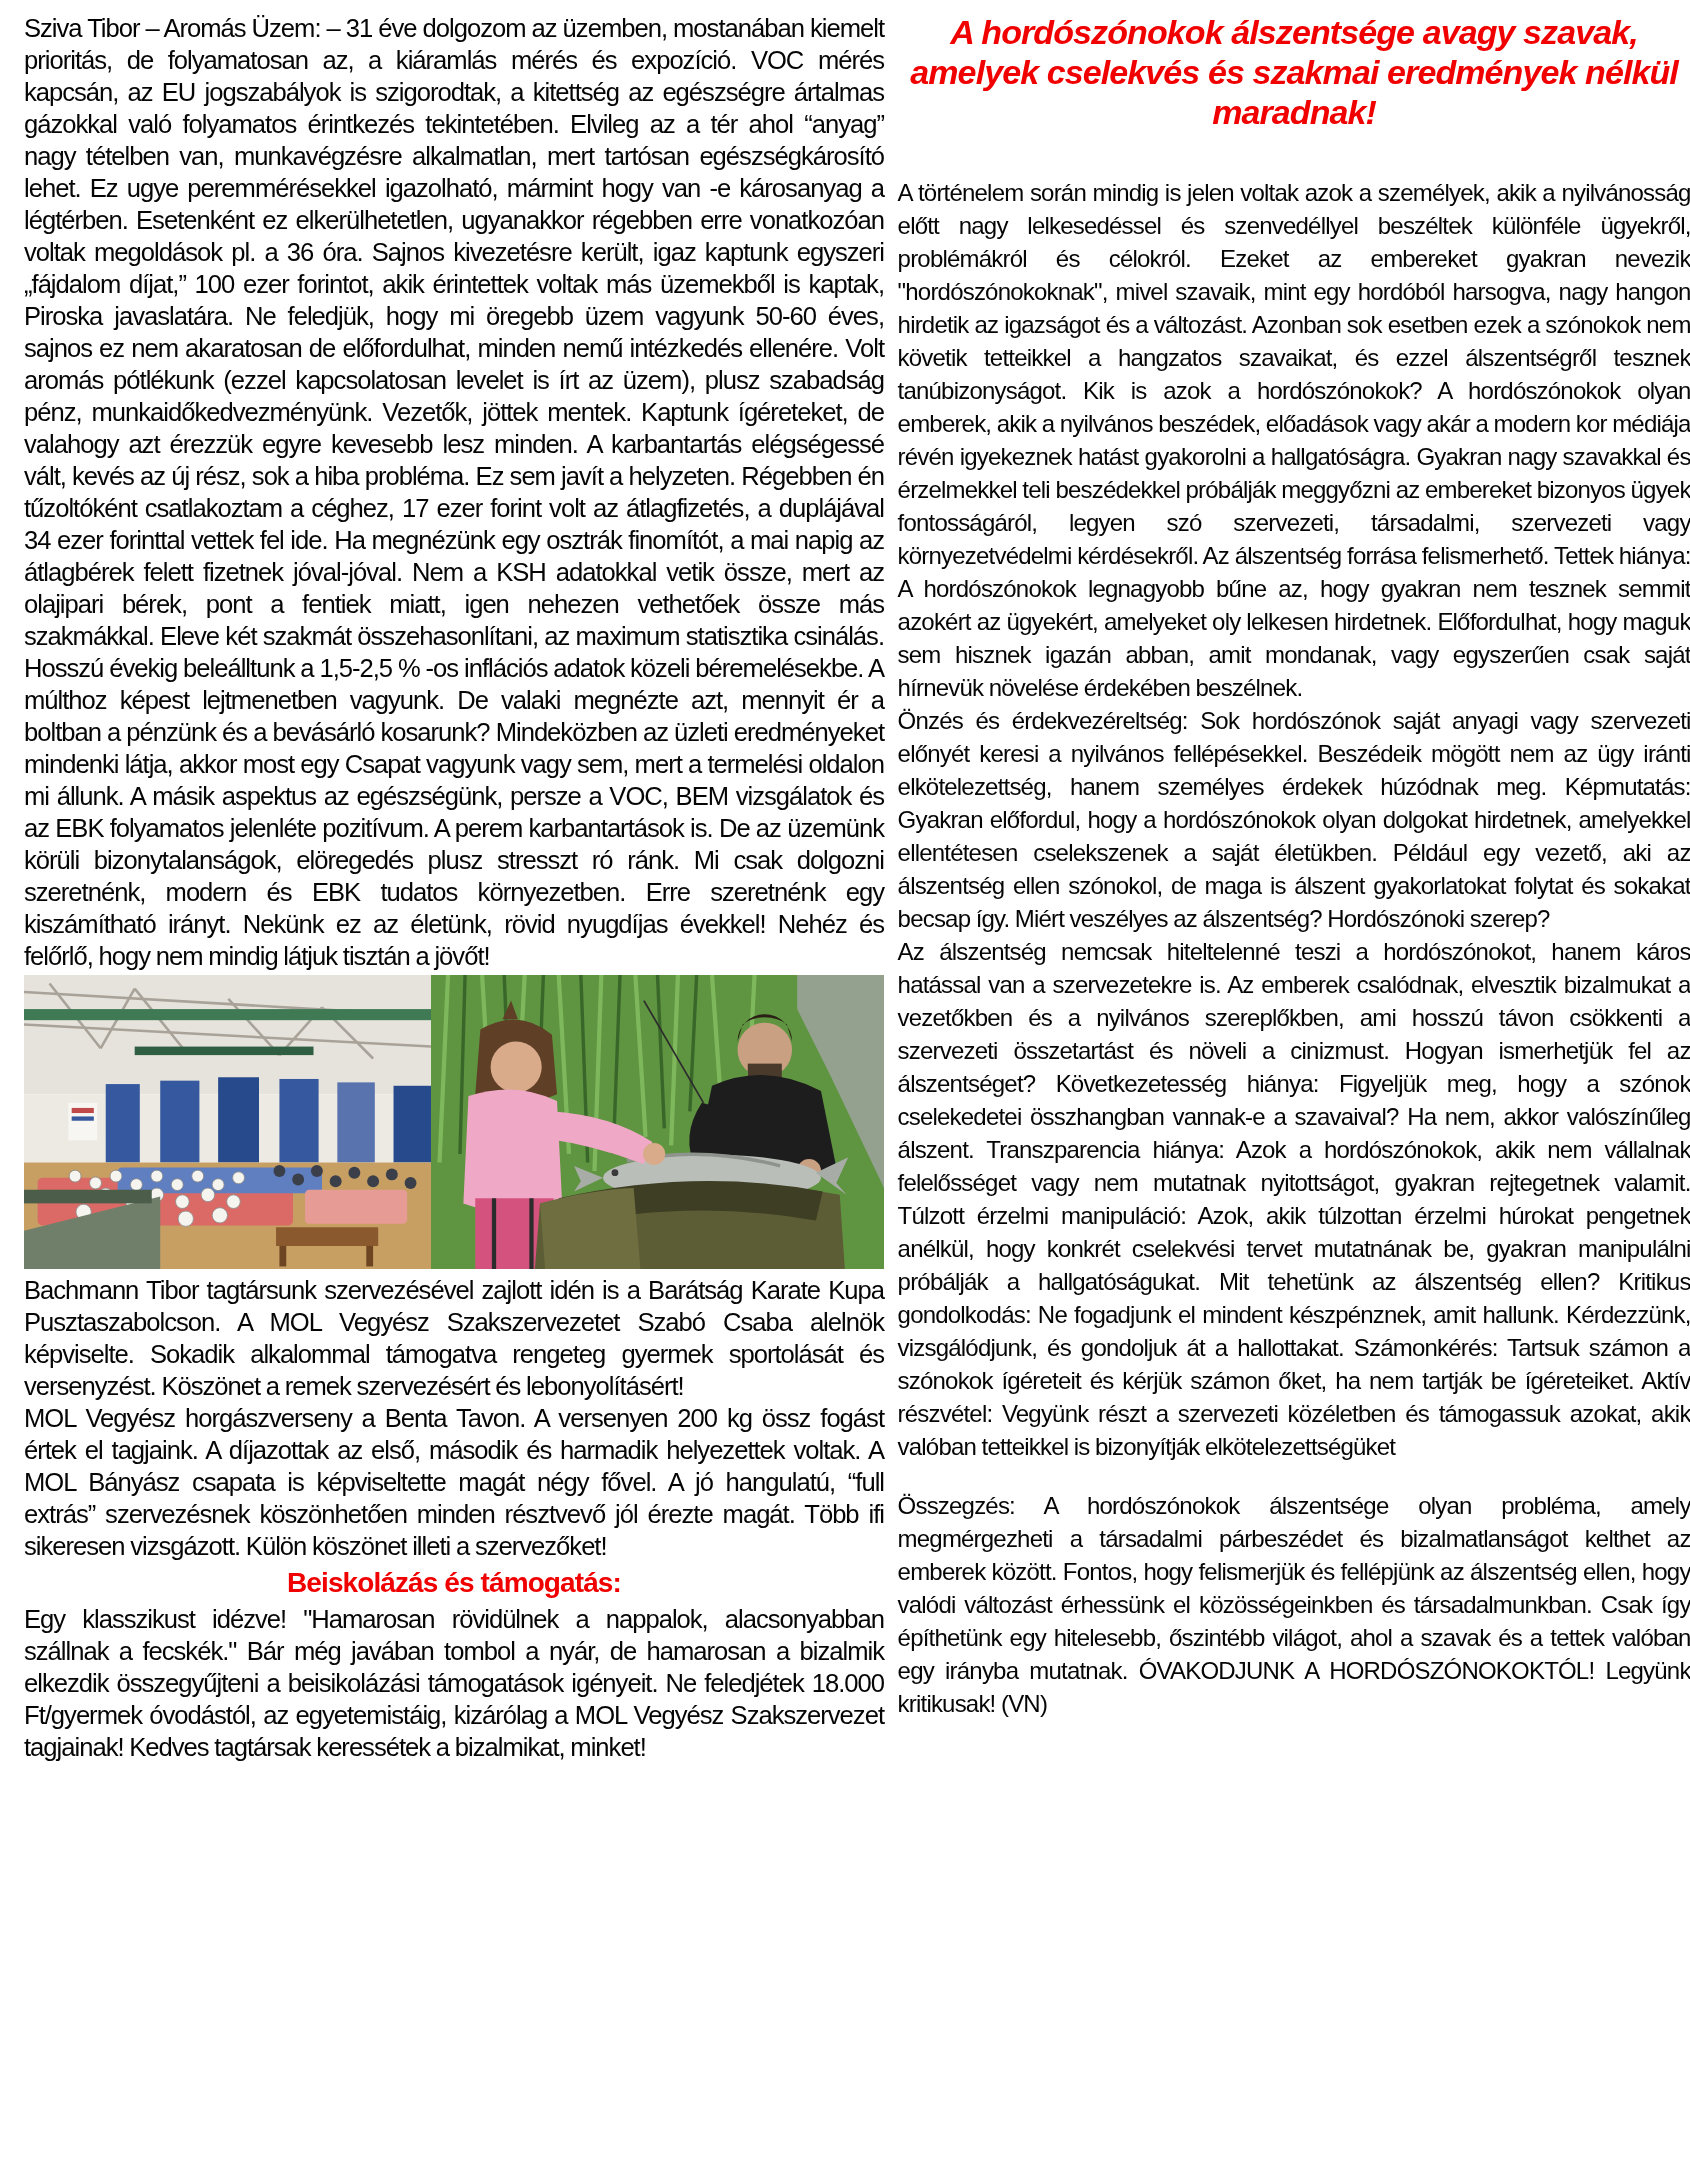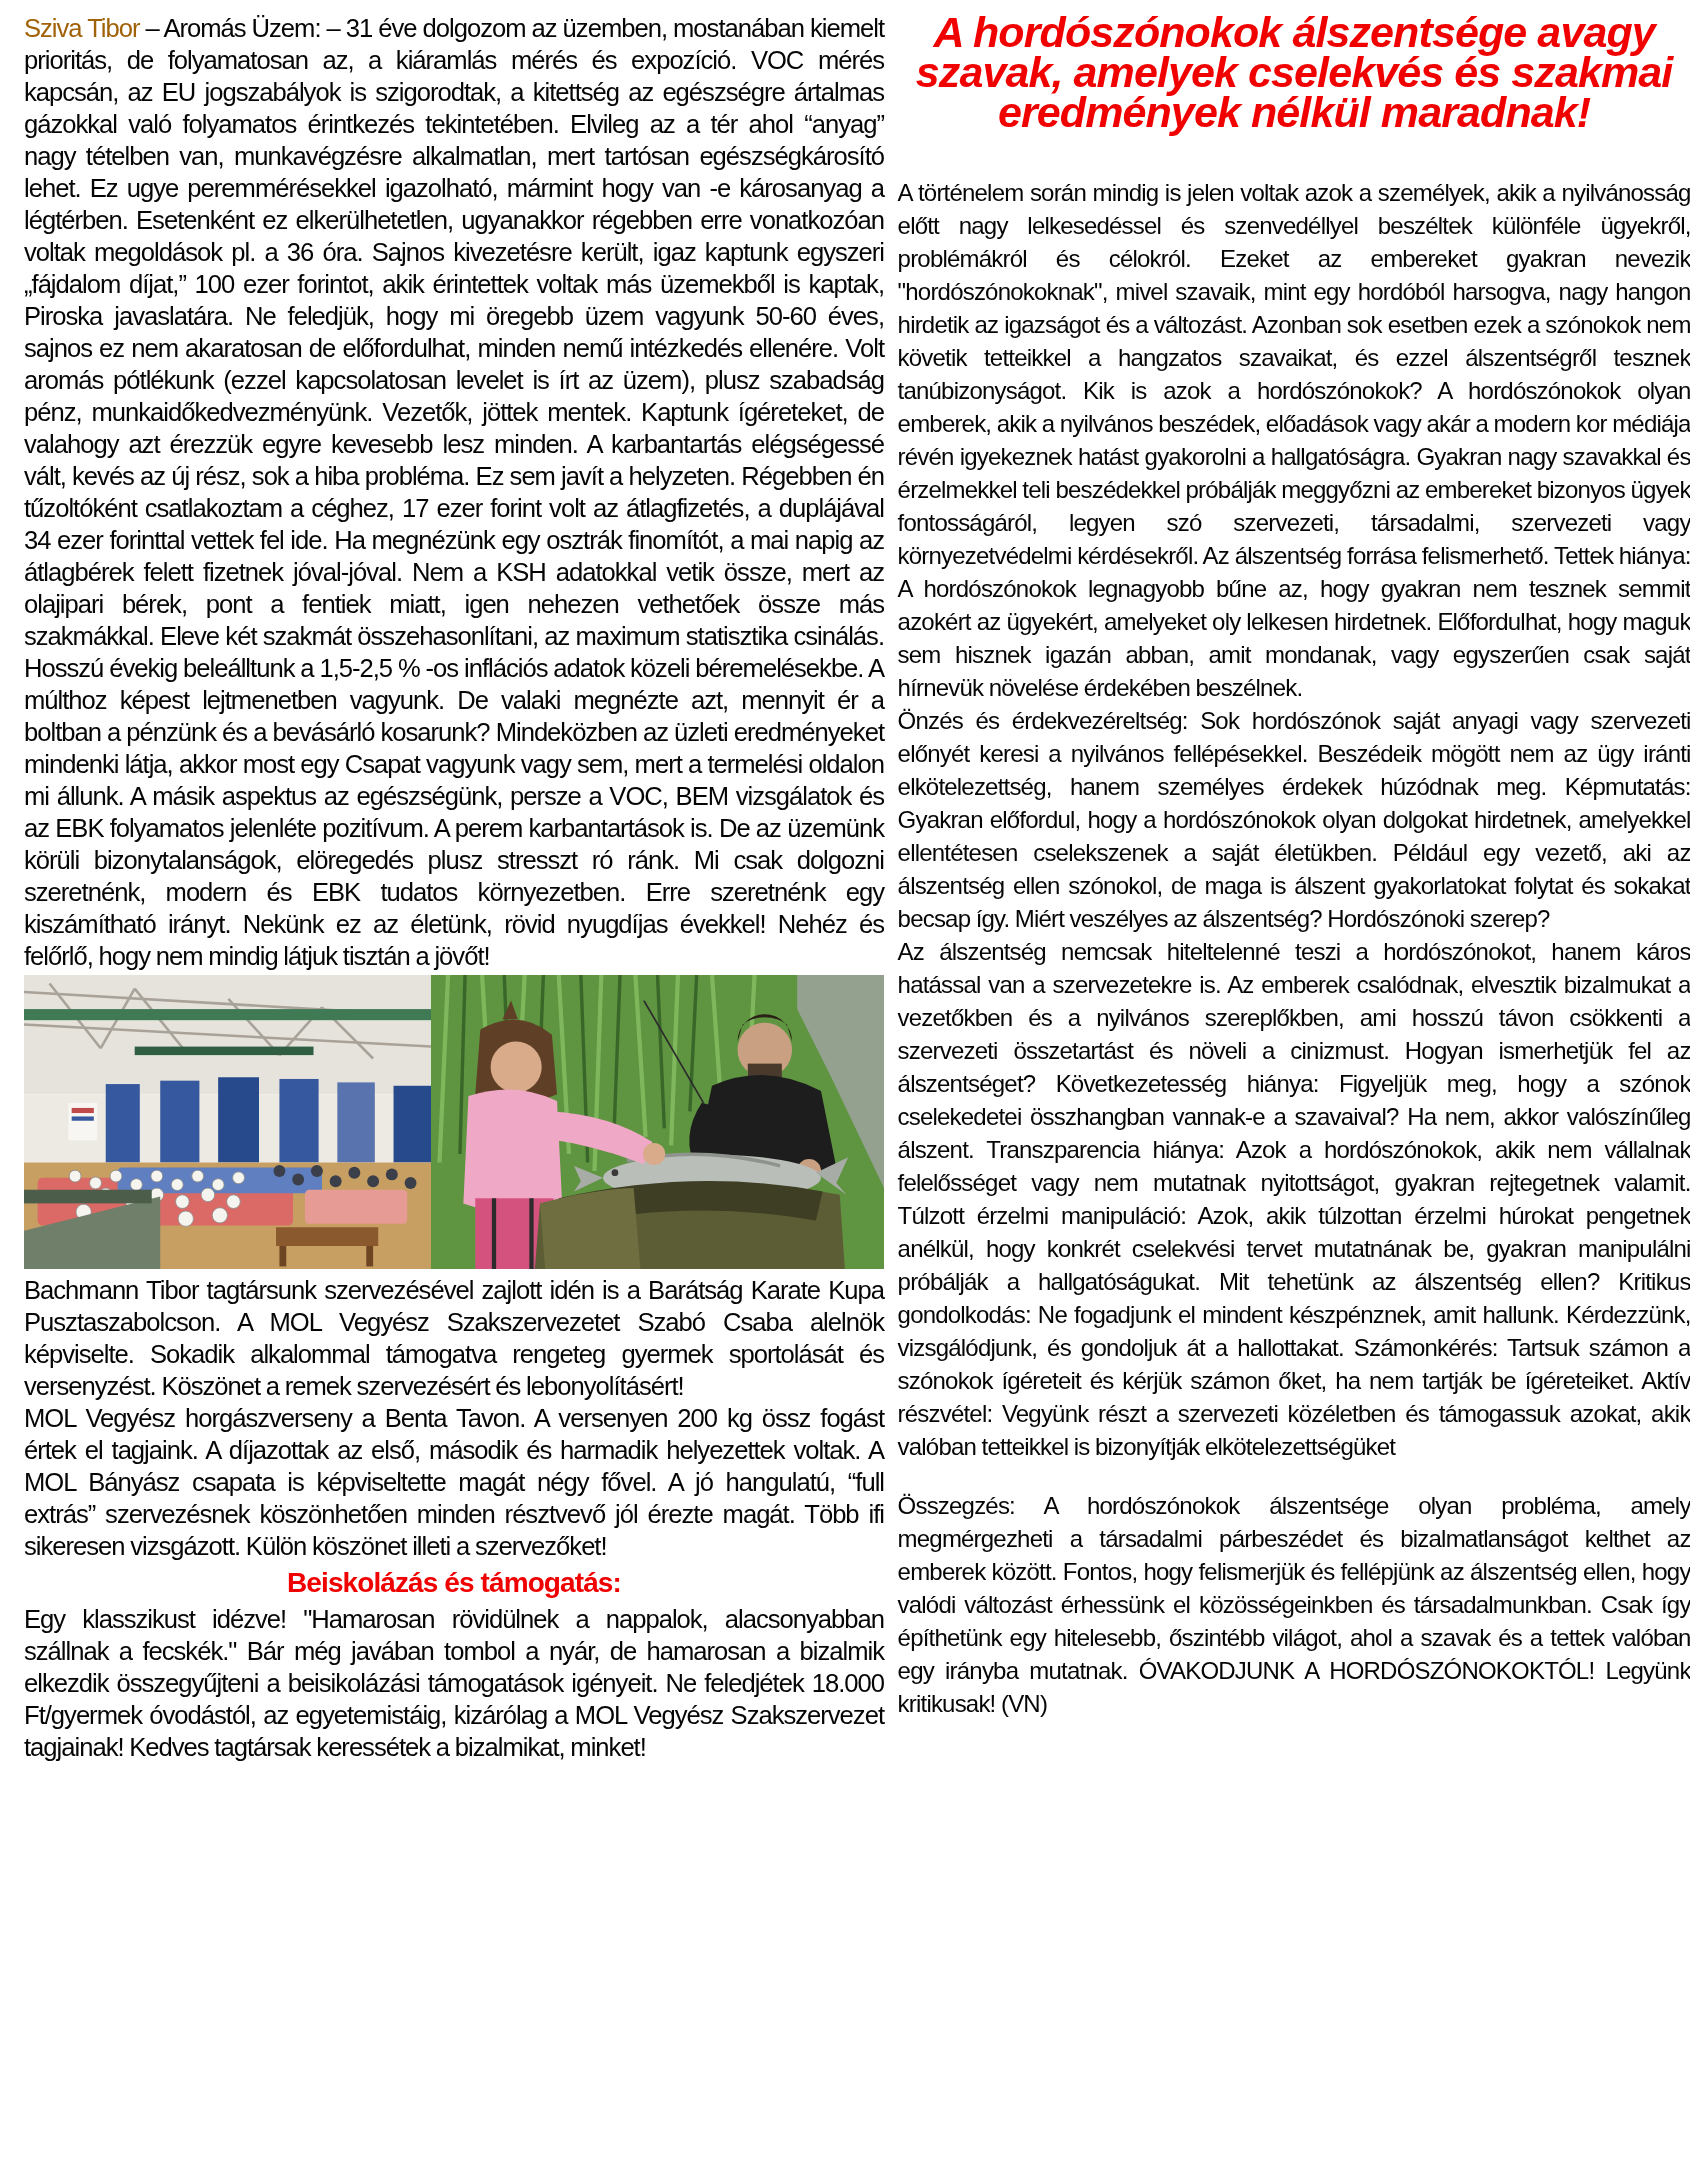--- a/index.html
+++ b/index.html
@@ -23,40 +23,40 @@
     line-height:32px;
     letter-spacing:-1px;
     text-align:justify;
     word-spacing:-0.4px;
   }
   .col-right .body-text{
     font-size:24px;
     line-height:33px;
     letter-spacing:-0.8px;
   }
-  .red-name{color:#a16207;}
+  .red-name{color:#000000;}
   .red-heading{
     margin:3.4px 0 3.4px 0;
     color:#f10000;
     font-size:28px;
     line-height:34px;
     font-weight:bold;
     text-align:center;
     letter-spacing:-0.9px;
   }
   .red-heading.italic-caps{
     font-style:italic;
     font-size:31.5px;
     line-height:37px;
     margin:5.1px 0 6.8px 0;
   }
   .article-title{
     margin:0 0 44px 0;
     color:#f10000;
-    font-size:43px;
+    font-size:34px;
     line-height:40px;
     font-weight:bold;
     font-style:italic;
     text-align:center;
     letter-spacing:-0.9px;
   }
   .photo-row{
     display:flex;
     width:860px;height:294px;
     margin:3.4px 0 5.1px 0;

